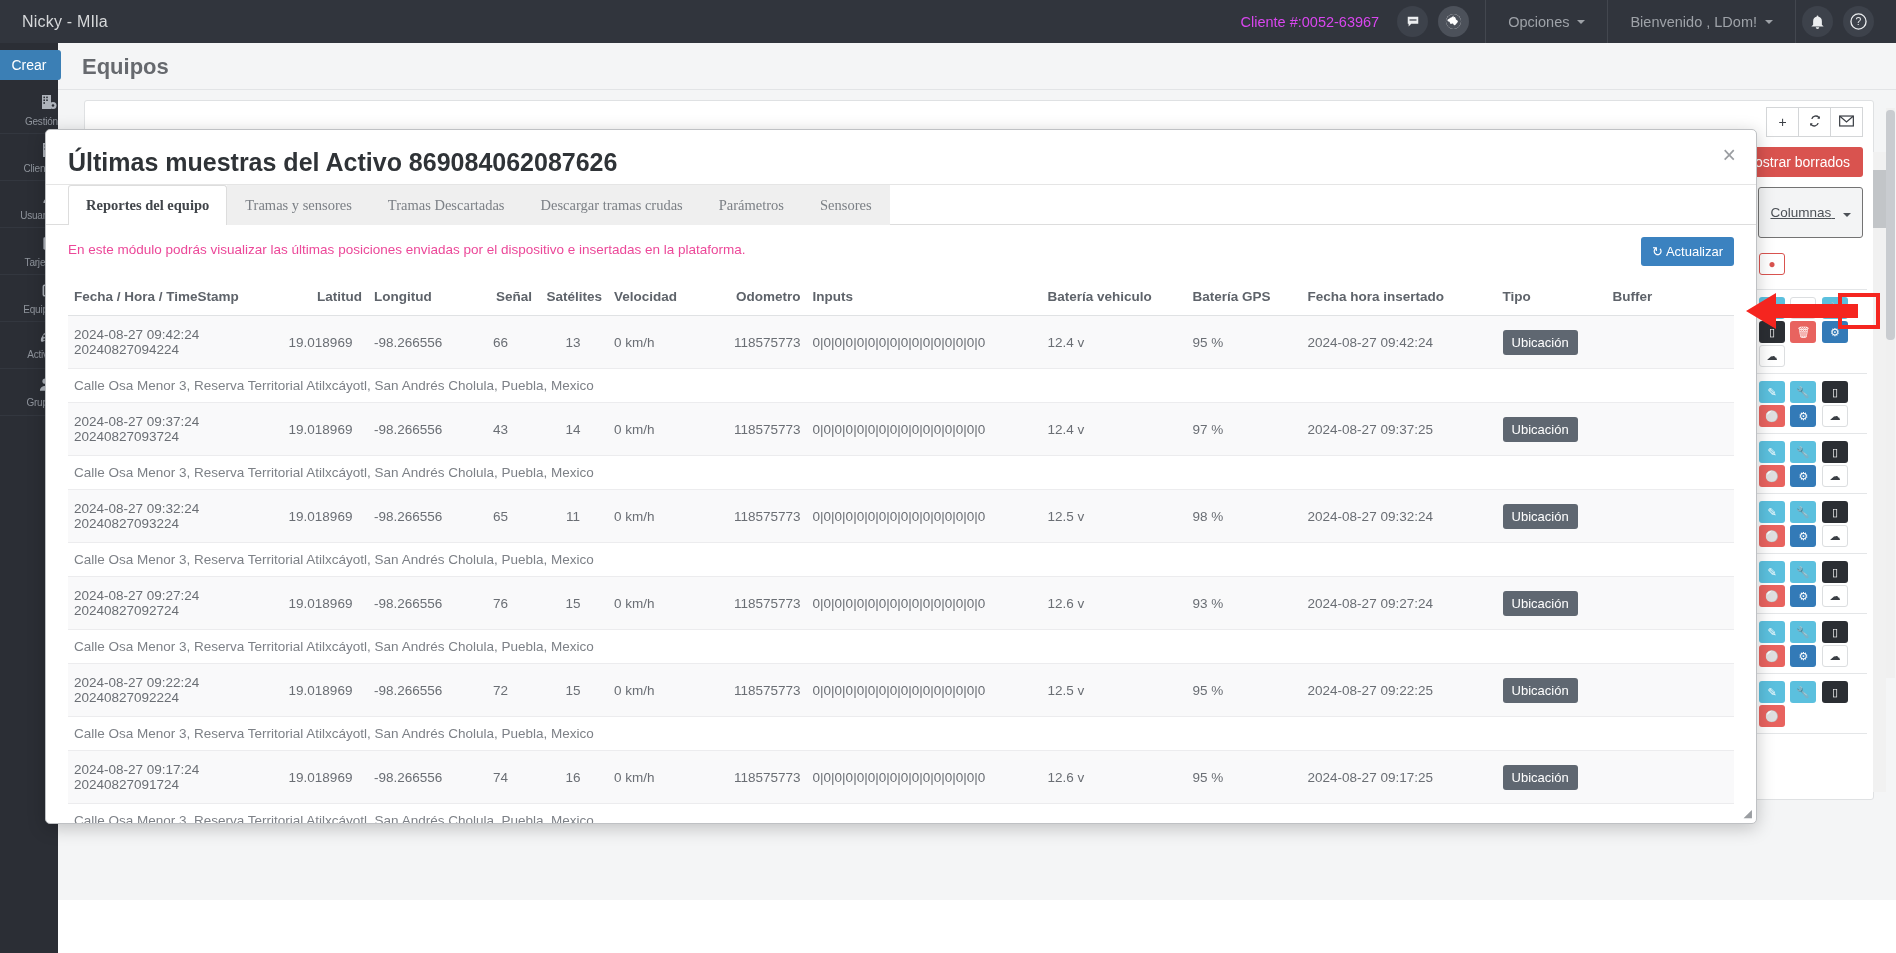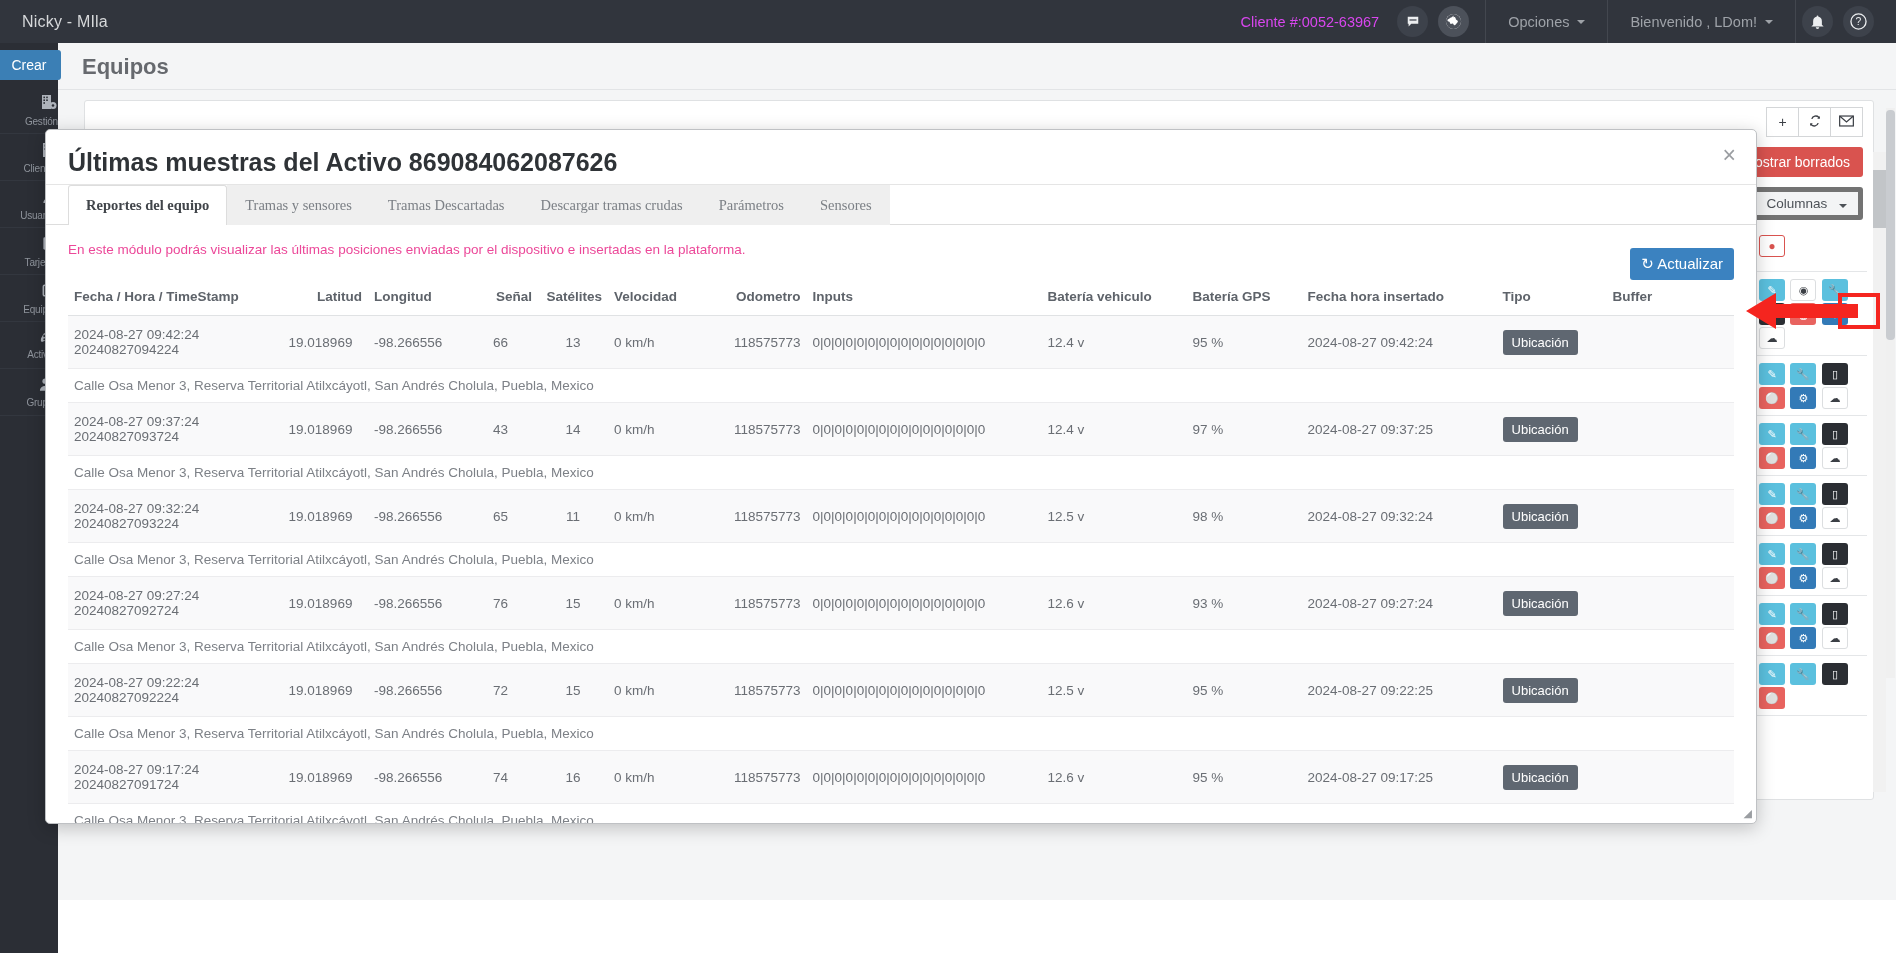--- a/index.html
+++ b/index.html
@@ -74,22 +74,22 @@
   .tb-btn {
     width:33px;height:30px;border:1px solid #d4d6d8;background:#fff;
     display:flex;align-items:center;justify-content:center;font-size:14px;color:#3b3f45;
     margin-left:-1px;
   }
   .red-btn {
     background:#d9534f;color:#fff;font-size:14px;border-radius:3px;
     padding:7px 13px; display:inline-block;
   }
   .col-btn {
-    background:#f3f4f5;border:5px solid #737373;color:#4c5157;font-size:13.5px;
-    border-radius:3px;padding:4px 11px;display:inline-block;
+    background:#f3f4f5;border:1px solid #737373;color:#4c5157;font-size:13.5px;
+    border-radius:3px;padding:17px 11px;display:inline-block;text-decoration:underline;
   }
   .act-cell { border-bottom:1px solid #e4e6e8; padding:5px 4px 6px 4px; }
   .abtn {
     width:26px;height:22px;border-radius:3px;display:inline-flex;
     align-items:center;justify-content:center;font-size:11px;color:#fff;
     margin:2px 1px 0 0; vertical-align:top;
   }
   .abtn.blue{background:#5bc0de;}
   .abtn.dark{background:#2b2e33;}
   .abtn.red{background:#e8635f;}
@@ -112,22 +112,22 @@
   .tabs { display:flex; border-bottom:1px solid #dddddd; padding-left:22px; background:#fff;font-family:Liberation Serif, serif;}
   .tab {
     padding:11px 17px; font-size:14.5px; color:#7c8086; background:#efefef;
     border:1px solid transparent; border-bottom:none; margin-bottom:-1px;
   }
   .tab.active { color:#41454a; background:#fff; border-color:#ddd; font-weight:bold;
      border-radius:3px 3px 0 0;}
   .modal-body { flex:1; padding:0 22px; overflow:hidden; position:relative;}
   .module-desc { font-size:13.5px; color:#ec4899; padding:17px 0 10px 0;}
   .btn-actualizar {
-    position:absolute; right:22px; top:23px; background:#3b82c0; color:#fff;
-    font-size:15px; border-radius:3px; padding:7px 11px;
+    position:absolute; right:22px; top:12px; background:#3b82c0; color:#fff;
+    font-size:13px; border-radius:3px; padding:7px 11px;
   }
   .tbl-scroll { position:absolute; top:55px; left:22px; right:22px; bottom:0; overflow:hidden;}
   table.data { width:100%; border-collapse:collapse; }
   table.data th {
     text-align:left; font-size:13.5px; color:#5e636a; font-weight:bold;
     padding:9px 6px 11px 6px; border-bottom:1px solid #e0e2e4; white-space:nowrap;
   }
   table.data td {
     font-size:13.5px; color:#6a6e74; padding:11px 6px; border-bottom:1px solid #ececee;
     white-space:nowrap;

